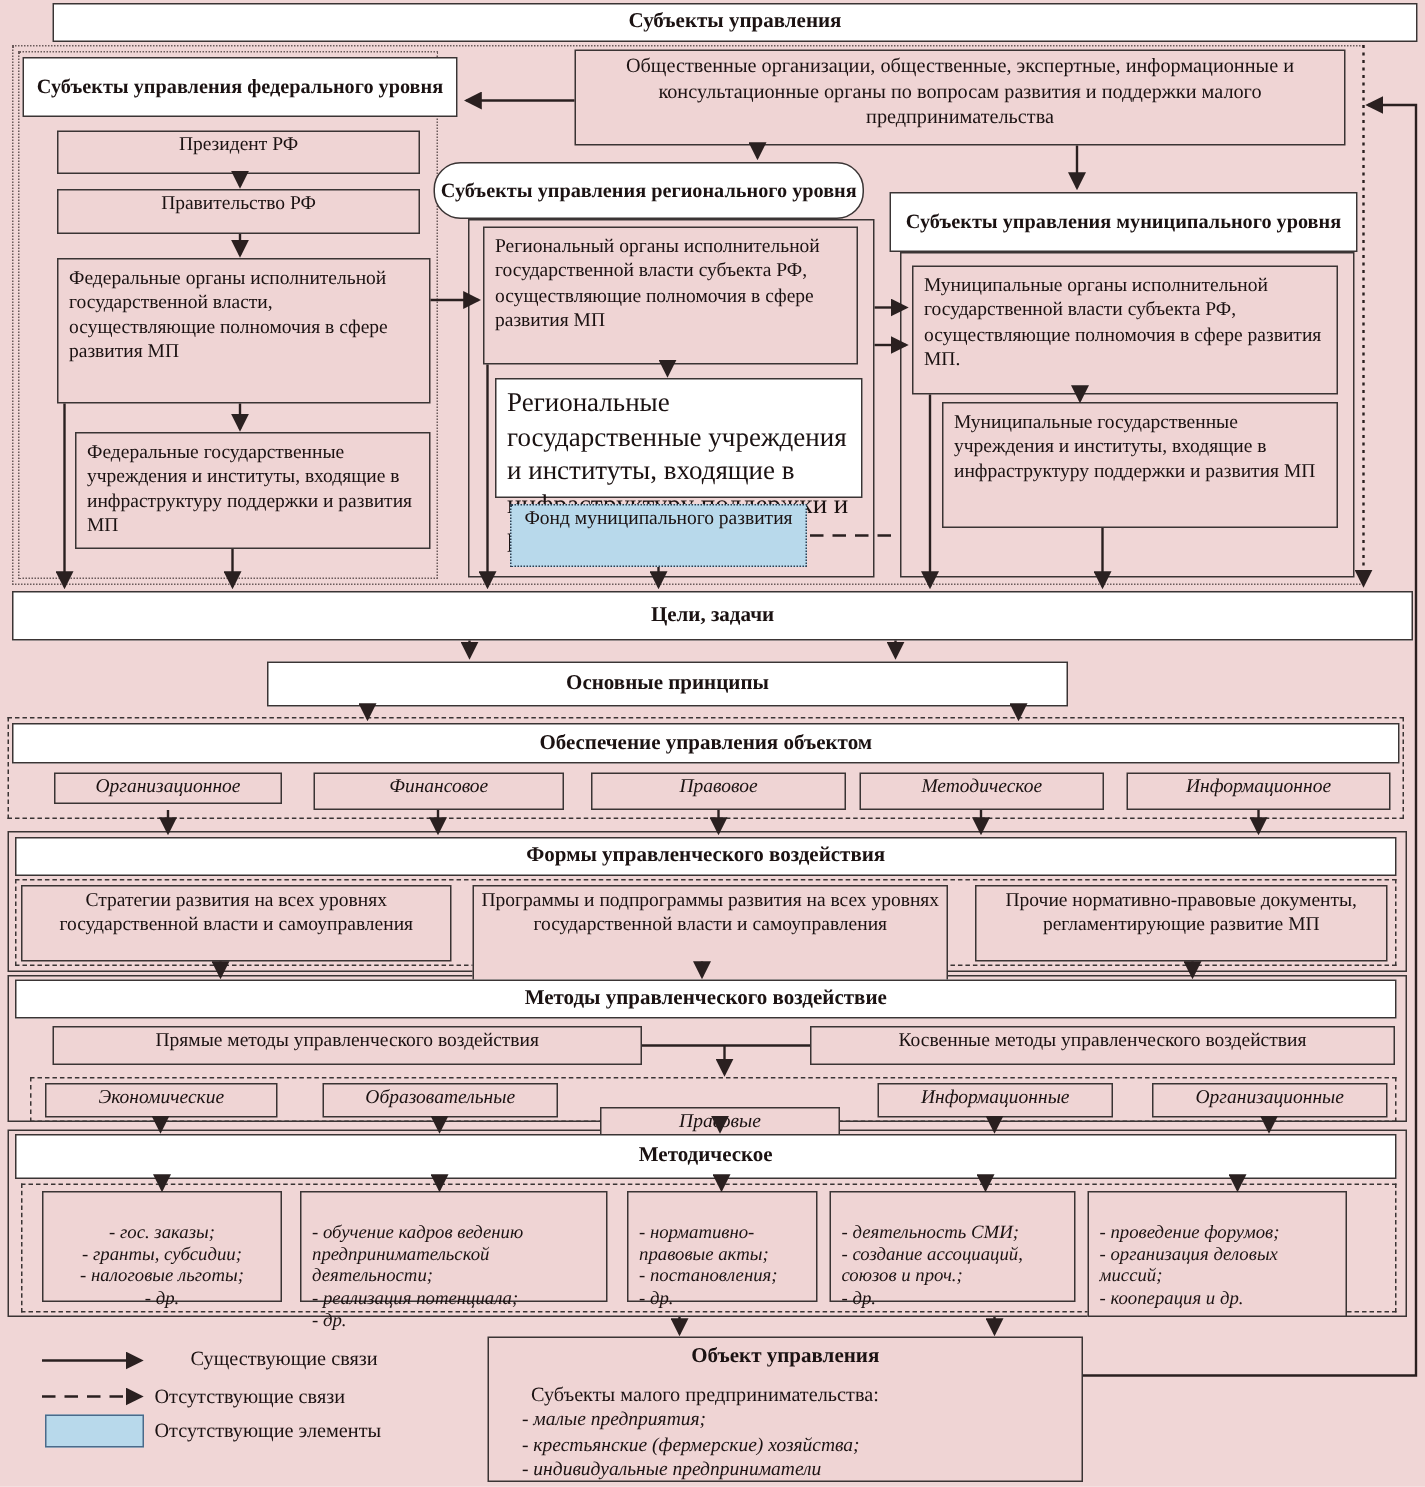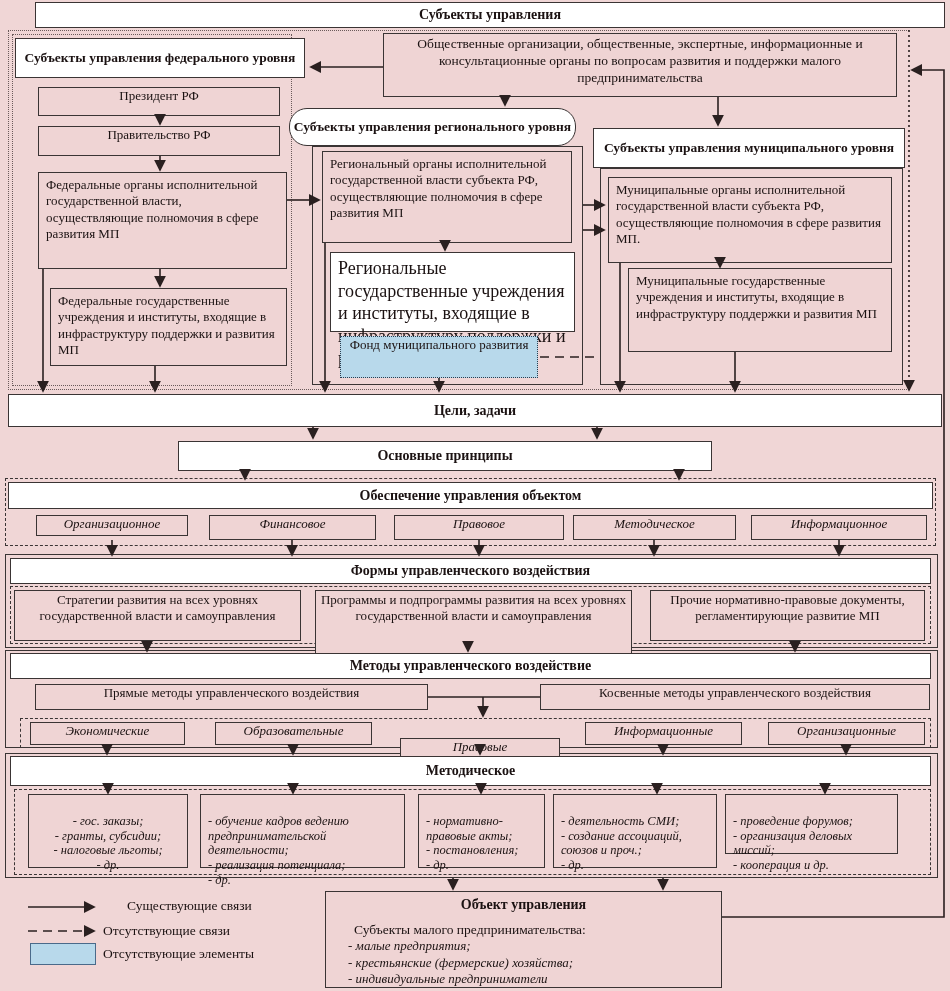--- a/index.html
+++ b/index.html
@@ -163,21 +163,21 @@
 - реализация потенциала;
 - др.</span></div>
   <div class="abs pbox leftpad ital pre" style="left:418px;top:794px;width:127px;height:74px;font-size:12.5px;line-height:1.18;">
     <span>- нормативно-правовые акты;
 - постановления;
 - др.</span></div>
   <div class="abs pbox leftpad ital pre" style="left:553px;top:794px;width:164px;height:74px;font-size:12.5px;line-height:1.18;">
     <span>- деятельность СМИ;
 - создание ассоциаций, союзов и проч.;
 - др.</span></div>
-  <div class="abs pbox leftpad ital pre" style="left:725px;top:794px;width:173px;height:60px;font-size:12.5px;line-height:1.18;">
+  <div class="abs pbox leftpad ital pre" style="left:725px;top:794px;width:173px;height:84px;font-size:12.5px;line-height:1.18;">
     <span>- проведение форумов;
 - организация деловых миссий;
 - кооперация и др.</span></div>
 
   <div class="abs lbl" style="left:103px;top:898px;margin-left:24px;">
     <span>Существующие связи</span></div>
   <div class="abs lbl" style="left:103px;top:923px;">
     <span>Отсутствующие связи</span></div>
   <div class="abs bluebox" style="left:30px;top:943px;width:66px;height:22px;border:1px solid #4a6a8a;"></div>
   <div class="abs lbl" style="left:103px;top:946px;">

